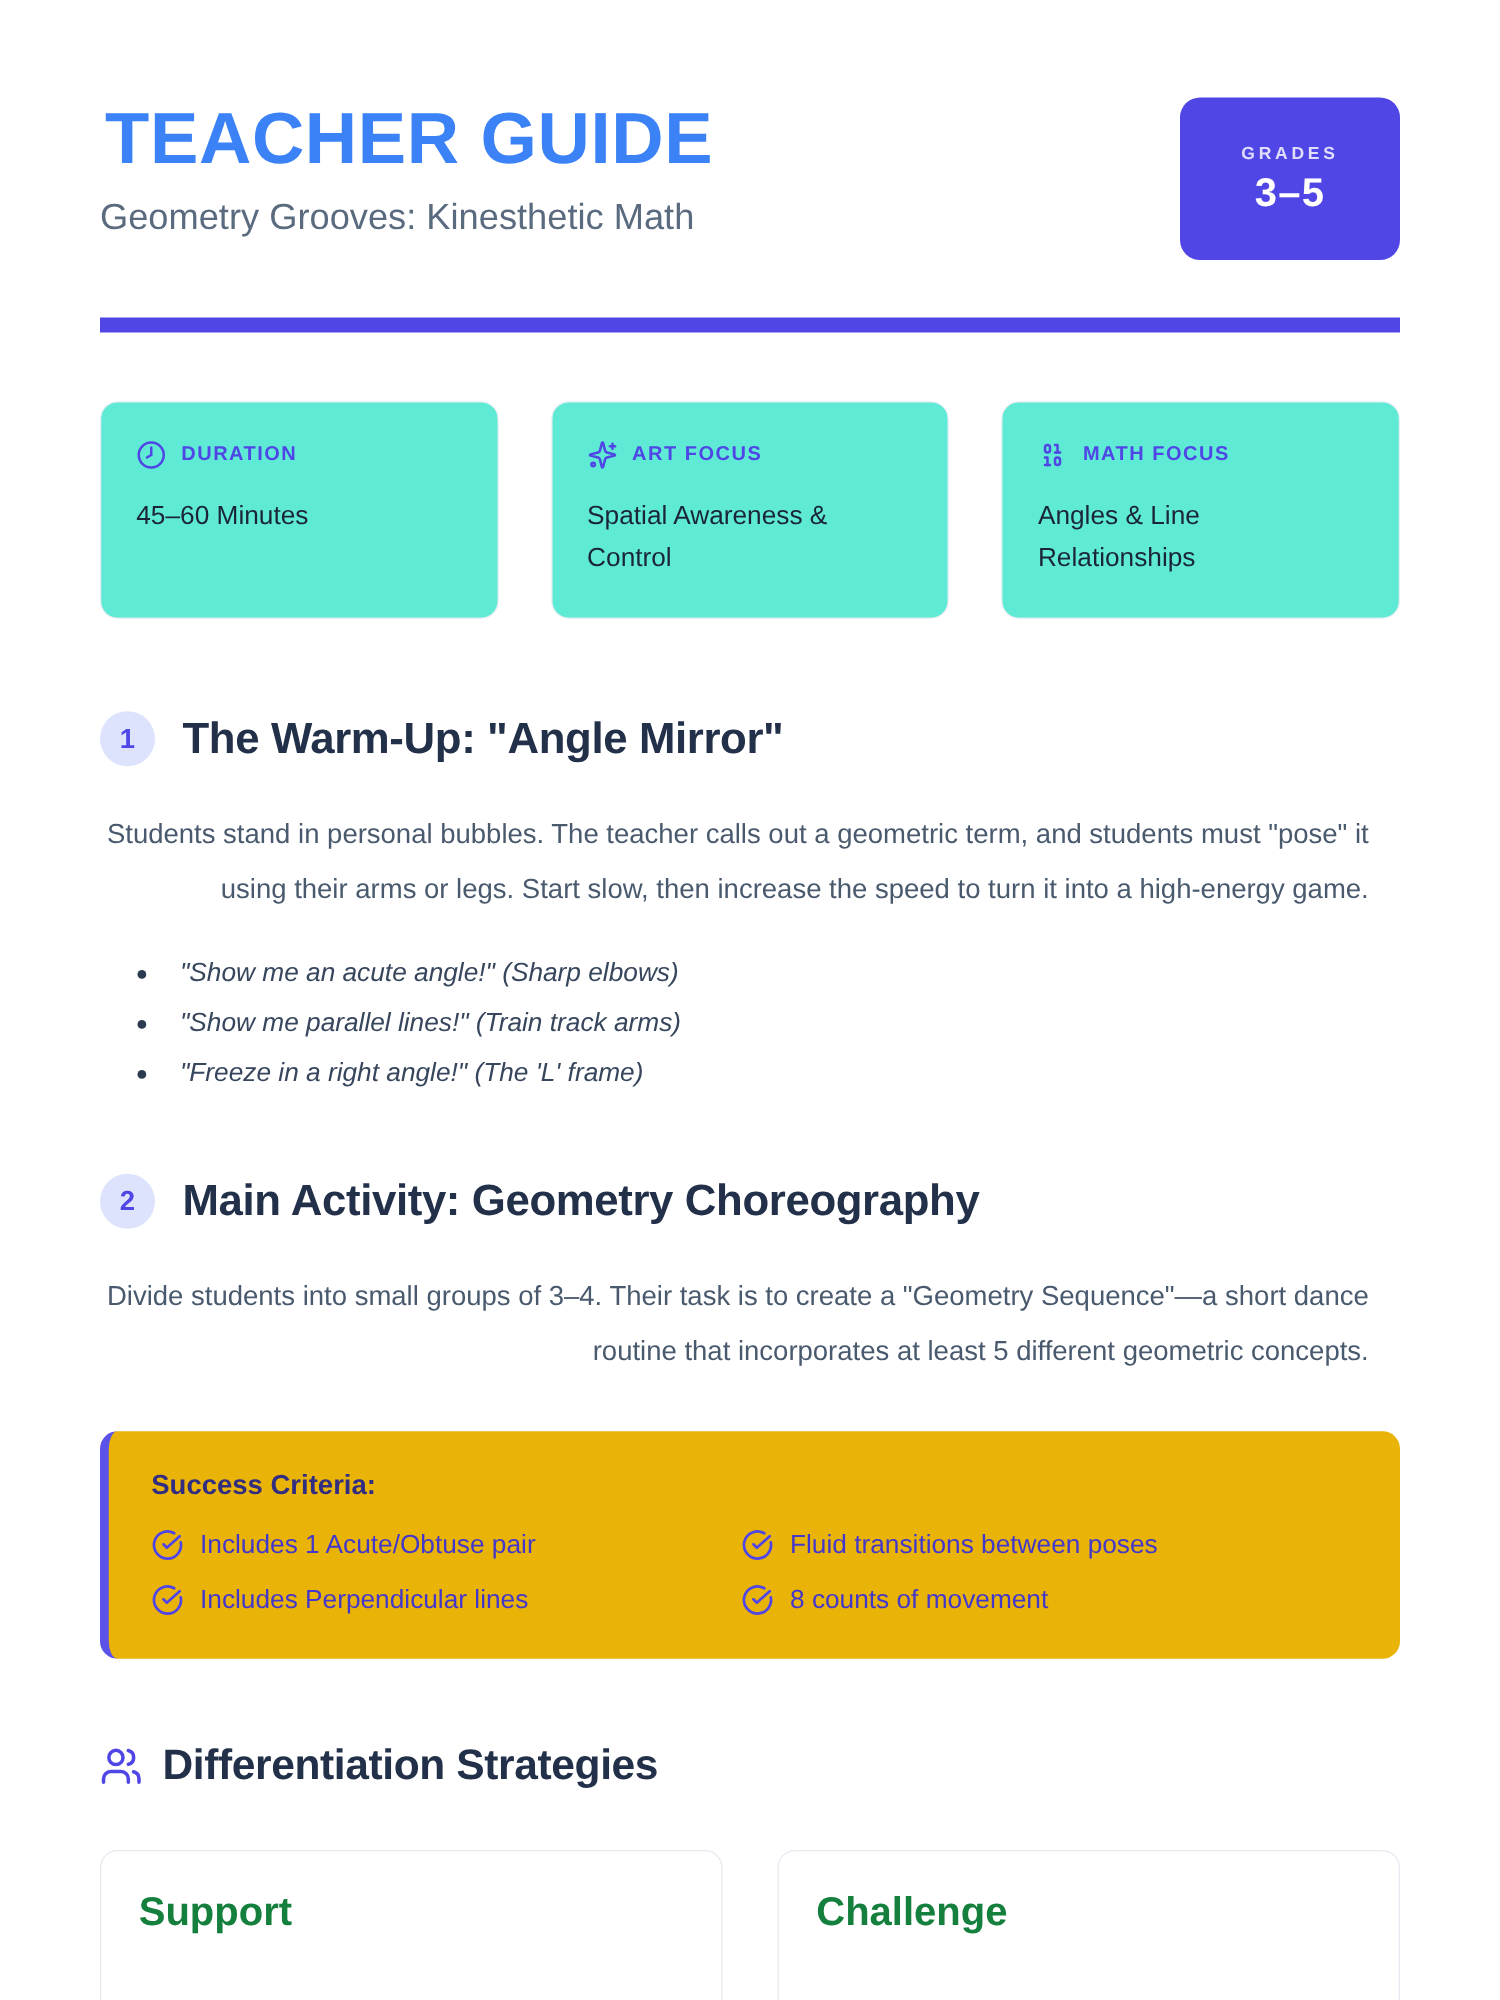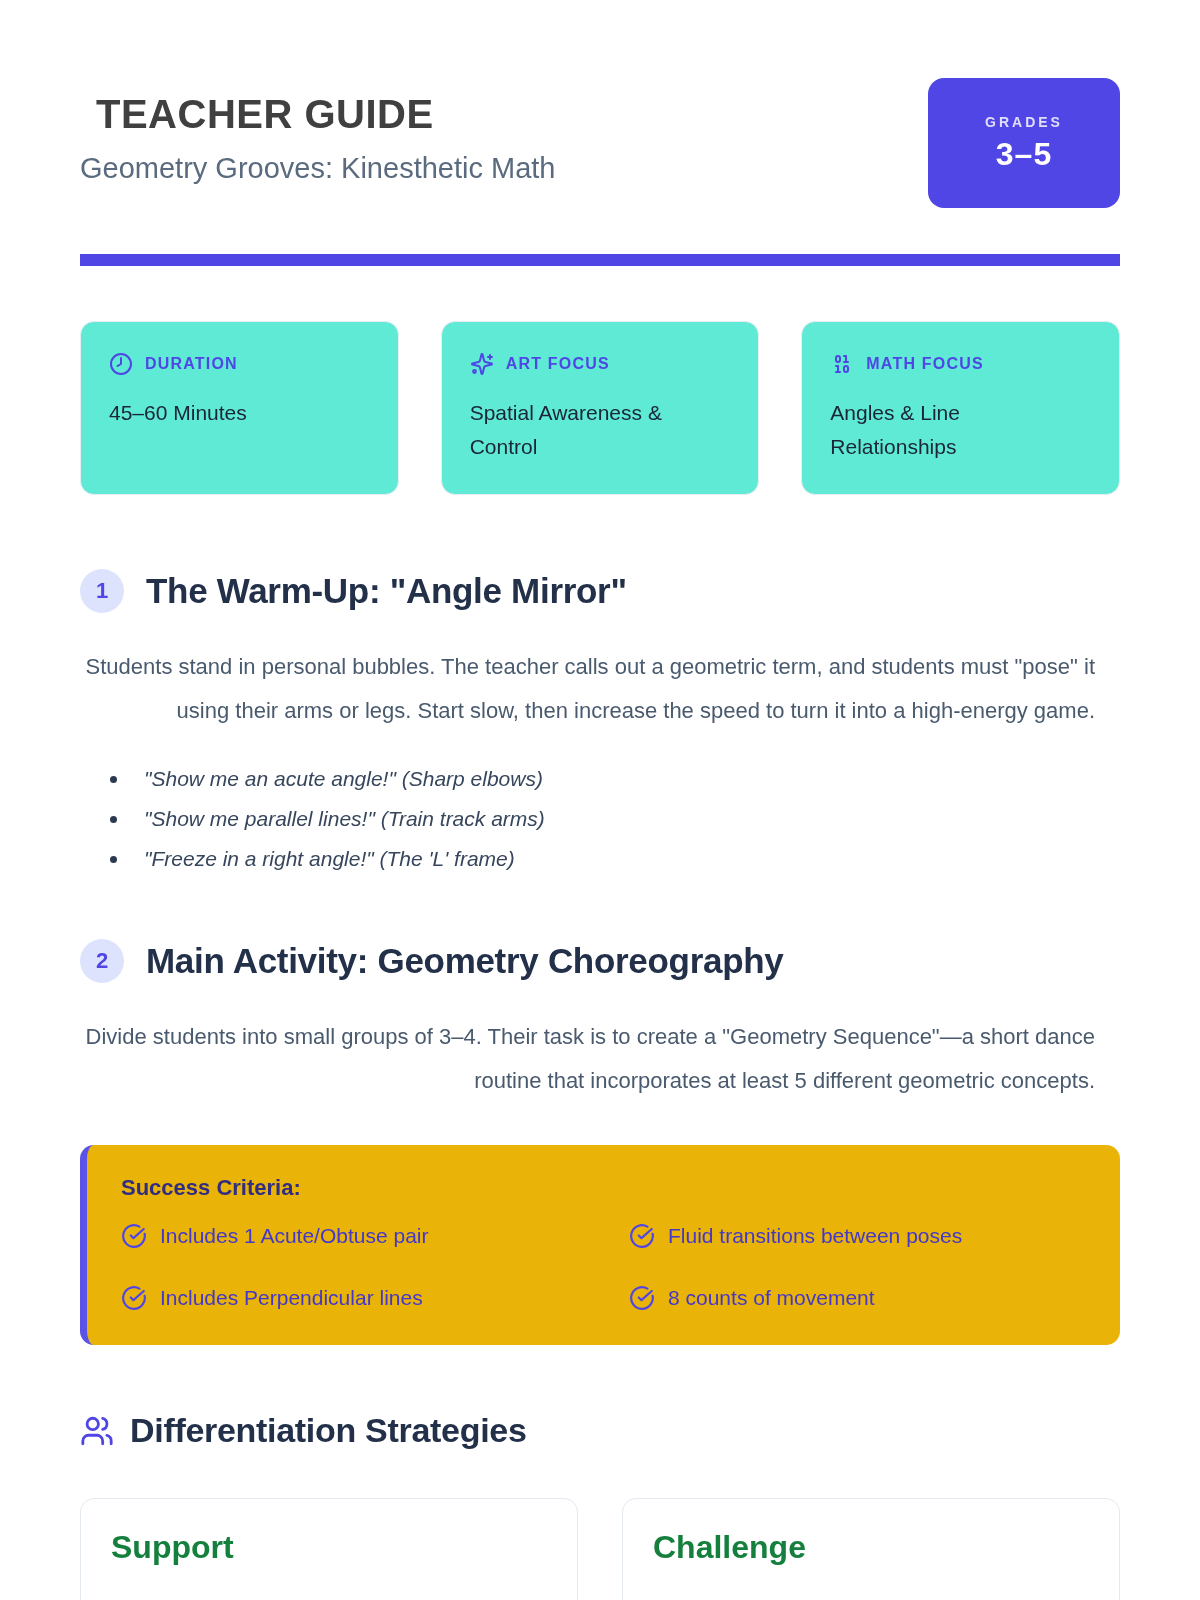--- a/index.html
+++ b/index.html
@@ -6,26 +6,26 @@
   body {
     width: 1200px; height: 1600px; overflow: hidden;
     font-family: "Liberation Sans", "DejaVu Sans", sans-serif;
     color: #1e293b;
   }
   .content { width: 1040px; margin-left: 80px; }
 
   
   .header { display: flex; justify-content: space-between; align-items: flex-start; padding-top: 78px; }
   .page-title {
-    margin: 16px; font-size: 40px; font-weight: 800; letter-spacing: 0.5px;
-    color: #404040; line-height: 1.0;
+    margin: 4px; font-size: 58px; font-weight: 800; letter-spacing: 0.5px;
+    color: #3b82f6; line-height: 1.0;
   }
   .page-subtitle { margin: 18px 0 0 0; font-size: 29px; color: #5b6b7f; font-weight: 400; }
   .grades-badge {
-    background: #5046e5; border-radius: 16px; width: 192px; height: 130px;
+    background: #5046e5; border-radius: 16px; width: 176px; height: 130px;
     display: flex; flex-direction: column; align-items: center; justify-content: center;
     gap: 6px; flex-shrink: 0;
   }
   .grades-label { color: rgba(255,255,255,0.82); font-size: 14px; font-weight: 700; letter-spacing: 3px; }
   .grades-value { color: #ffffff; font-size: 32px; font-weight: 800; letter-spacing: 1px; }
 
   .rule { height: 12px; background: #4f46e5; margin-top: 46px; }
 
   
   .info-cards { display: grid; grid-template-columns: repeat(3, 1fr); gap: 42px; margin-top: 55px; }
@@ -60,21 +60,21 @@
     content: ""; position: absolute; left: 0; top: 17px;
     width: 7px; height: 7px; border-radius: 50%; background: #2c3a50;
   }
 
   
   .callout {
     margin-top: 42px; background: #eab308; border-left: 7px solid #5b52e8;
     border-radius: 14px; padding: 30px 34px 34px 34px;
   }
   .callout-title { margin: 0; font-size: 22px; font-weight: 700; color: #312e81; }
-  .callout-grid { display: grid; grid-template-columns: 472px 1fr; row-gap: 18px; margin-top: 22px; gap: 36px; }
+  .callout-grid { display: grid; grid-template-columns: 472px 1fr; row-gap: 18px; margin-top: 22px; }
   .sc-item { display: flex; align-items: center; gap: 13px; font-size: 21px; color: #4338ca; }
   .icon26 { width: 26px; height: 26px; display: inline-flex; flex-shrink: 0; }
   .icon26 svg { width: 26px; height: 26px; }
 
   
   .diff-heading { display: flex; align-items: center; gap: 16px; margin-top: 66px; }
   .diff-heading .icon32 { width: 34px; height: 34px; display: inline-flex; flex-shrink: 0; }
   .diff-heading .icon32 svg { width: 34px; height: 34px; }
   .diff-title { margin: 0; font-size: 34px; font-weight: 800; color: #233049; letter-spacing: -0.3px; }
   .diff-cards { display: grid; grid-template-columns: 1fr 1fr; gap: 44px; margin-top: 48px; }

